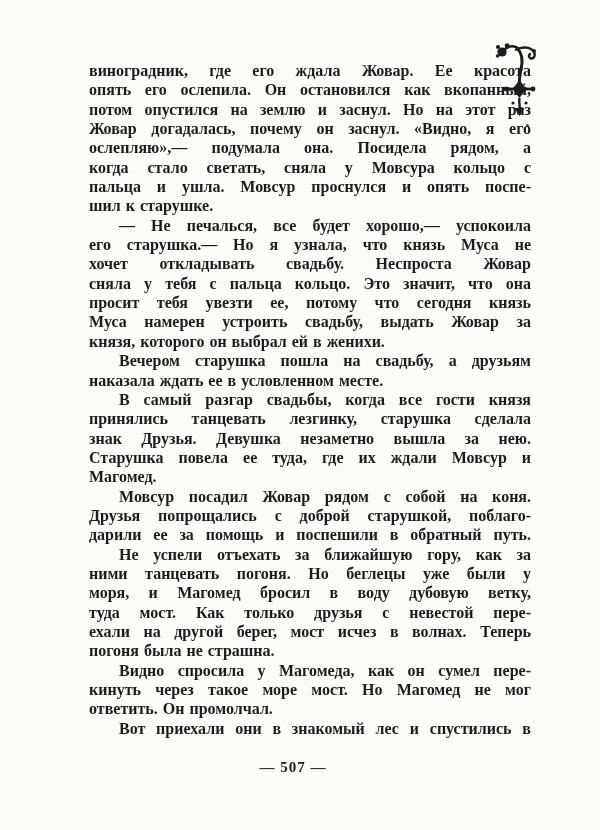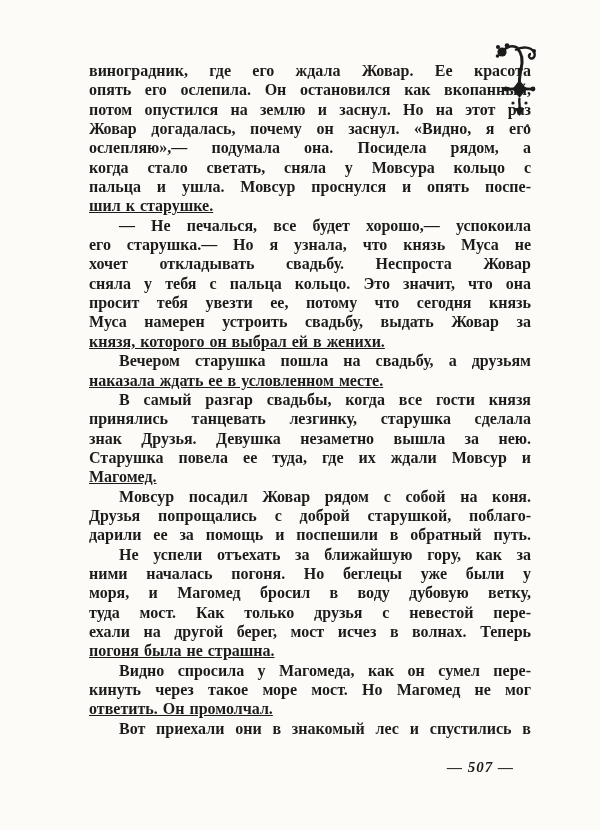--- a/index.html
+++ b/index.html
@@ -31,33 +31,31 @@
     line-height: 19.35px;
     height: 19.35px;
     overflow: hidden;
     text-align: justify;
     text-align-last: justify;
     word-spacing: 1px;
   }
   .line.endline {
     text-align: left;
     text-align-last: left;
-    text-decoration: underline;
   }
   .line.indent {
     text-indent: 30px;
     font-family: Liberation Serif, serif;
   }
   .page-number {
     position: absolute;
     left: 72px;
     top: 759px;
     width: 442px;
-    text-align: right;
-    font-style: italic;
+    text-align: center;
     font-weight: bold;
     font-size: 15px;
     letter-spacing: 1px;
   }
   .ornament {
     position: absolute;
     left: 493px;
     top: 39px;
     width: 46px;
     height: 78px;
@@ -127,21 +125,21 @@
       <div class="line endline">наказала ждать ее в условленном месте.</div>
       <div class="line indent">В самый разгар свадьбы, когда все гости князя</div>
       <div class="line">принялись танцевать лезгинку, старушка сделала</div>
       <div class="line">знак Друзья. Девушка незаметно вышла за нею.</div>
       <div class="line">Старушка повела ее туда, где их ждали Мовсур и</div>
       <div class="line endline">Магомед.</div>
       <div class="line indent">Мовсур посадил Жовар рядом с собой на коня.</div>
       <div class="line">Друзья попрощались с доброй старушкой, поблаго-</div>
       <div class="line">дарили ее за помощь и поспешили в обратный путь.</div>
       <div class="line indent">Не успели отъехать за ближайшую гору, как за</div>
-      <div class="line">ними началась погоня. Но беглецы уже были у</div>
+      <div class="line">ними танцевать погоня. Но беглецы уже были у</div>
       <div class="line">моря, и Магомед бросил в воду дубовую ветку,</div>
       <div class="line">туда мост. Как только друзья с невестой пере-</div>
       <div class="line">ехали на другой берег, мост исчез в волнах. Теперь</div>
       <div class="line endline">погоня была не страшна.</div>
       <div class="line indent">Видно спросила у Магомеда, как он сумел пере-</div>
       <div class="line">кинуть через такое море мост. Но Магомед не мог</div>
       <div class="line endline">ответить. Он промолчал.</div>
       <div class="line indent">Вот приехали они в знакомый лес и спустились в</div>
     </div>
 

